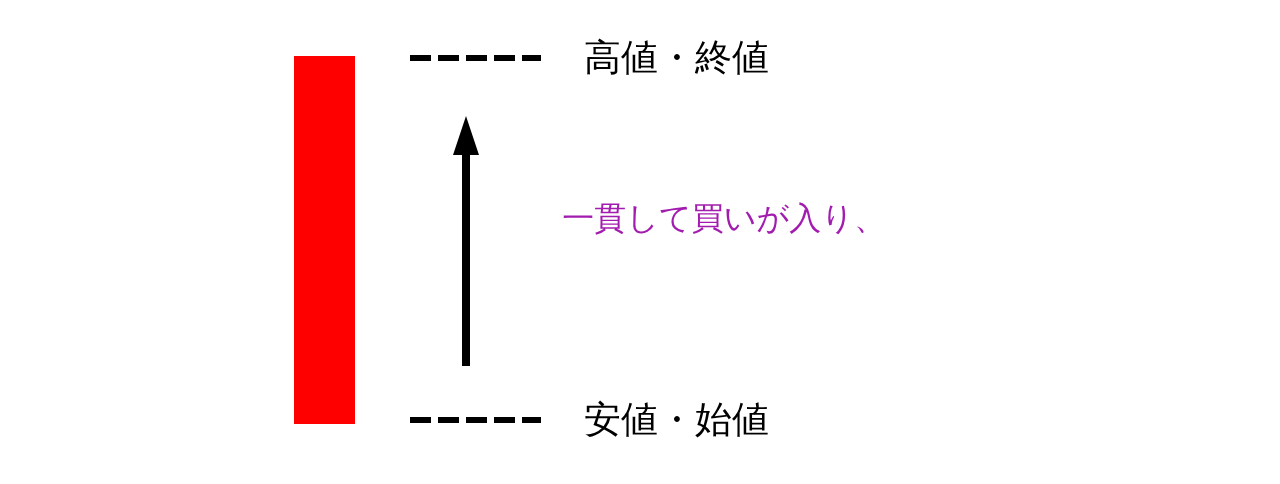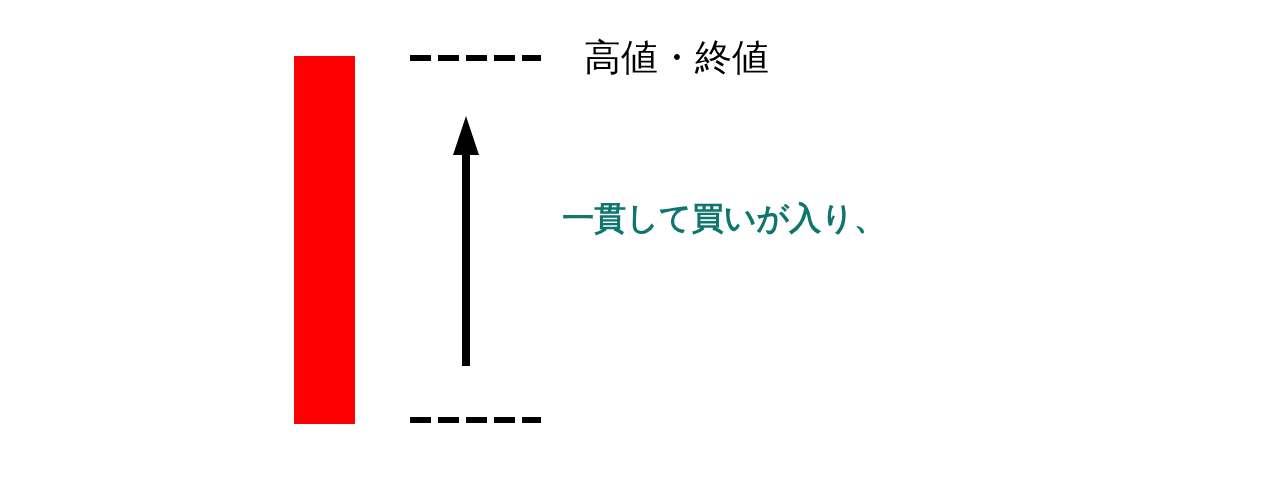--- a/index.html
+++ b/index.html
@@ -75,22 +75,21 @@
 
   
   .annotation {
     position: absolute;
     left: 524px;
     top: 196px;
     width: 400px;
     text-align: center;
     font-size: 32px;
     line-height: 44px;
-    color: #0f766e;
-    font-weight: bold;
+    color: #a21caf;
   }
   .annotation .line {
     display: block;
     white-space: nowrap;
   }
 </style>
 </head>
 <body>
 
 <div id="stage">
@@ -106,14 +105,15 @@
       <polygon points="26,6 39,45 30,45 30,256 22,256 22,45 13,45" fill="#000000"></polygon>
     </svg>
   </div>
 
   <div class="annotation">
     <span class="line">一貫して買いが入り、</span>
   </div>
 
   <div class="leader-line bottom"></div>
 
+  <div class="level-label bottom">安値・始値</div>
 
 </div>
 
 </body></html>

